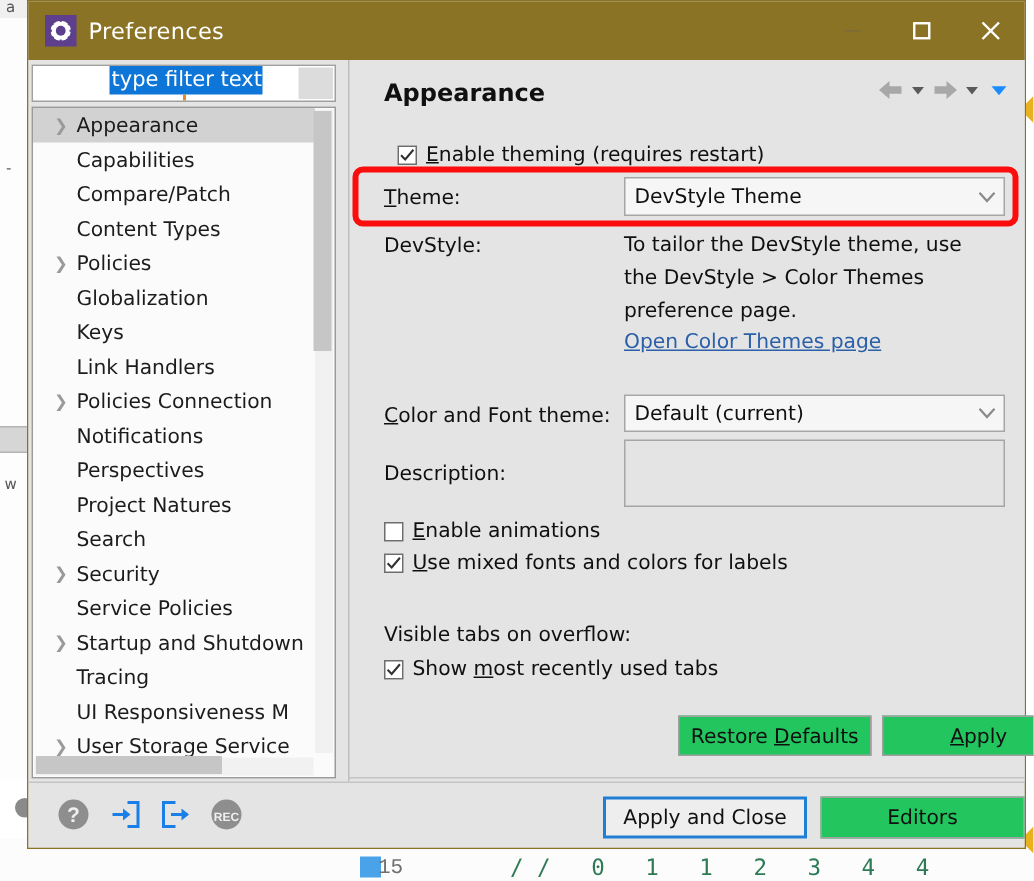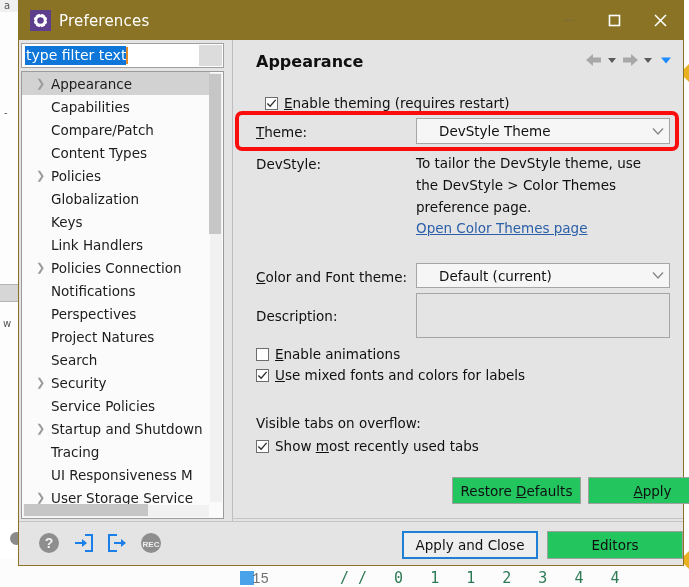--- a/index.html
+++ b/index.html
@@ -88,21 +88,21 @@
   
   .body-area {
     position: absolute; left: 0; top: 39px; width: 664px; height: 481px;
     background: #e4e4e4;
   }
 
   
   .filterbox {
     position: absolute; left: 2px; top: 3px; width: 203px; height: 25px;
     background: #ffffff; border: 1px solid #a0a0a0; box-sizing: border-box;
-    display: flex; align-items: center;
+    display: flex; align-items: center; flex-direction: column;
   }
   .filter-text {
     background: #0d76d8; color: #ffffff; font-size: 14px;
     margin-left: 3px; padding: 1px 0 2px 1px; line-height: 1.15;
   }
   .filter-caret {
     width: 2px; height: 17px; background: #e08a2b; margin-left: 0px;
   }
   .filter-clear {
     position: absolute; right: 1px; top: 1px; width: 23px; height: 21px;
@@ -163,21 +163,21 @@
   .check-mark { width: 11px; height: 11px; display: block; }
   .lbl { font-size: 13.5px; color: #101010; white-space: nowrap; }
   .u { text-decoration: underline; }
 
   .fieldlabel { position: absolute; font-size: 13.5px; color: #101010; white-space: nowrap; }
 
   .combo {
     position: absolute; background: #f6f6f6; border: 1px solid #a6a6a6;
     box-sizing: border-box; display: flex; align-items: center;
   }
-  .combo-text { font-size: 13.5px; color: #101010; padding-left: 22px; flex: 1; white-space: nowrap; }
+  .combo-text { font-size: 13.5px; color: #101010; padding-left: 6px; flex: 1; white-space: nowrap; }
   .combo-arrow { width: 22px; display: flex; align-items: center; justify-content: center; }
 
   .desc-field {
     position: absolute; background: #e4e4e4; border: 1px solid #a6a6a6; box-sizing: border-box;
   }
 
   .statictext { position: absolute; font-size: 13.5px; color: #101010; line-height: 19px; white-space: nowrap; }
   .link {
     position: absolute; font-size: 13.5px; color: #2b5fa8;
     text-decoration: underline; white-space: nowrap; cursor: pointer;

